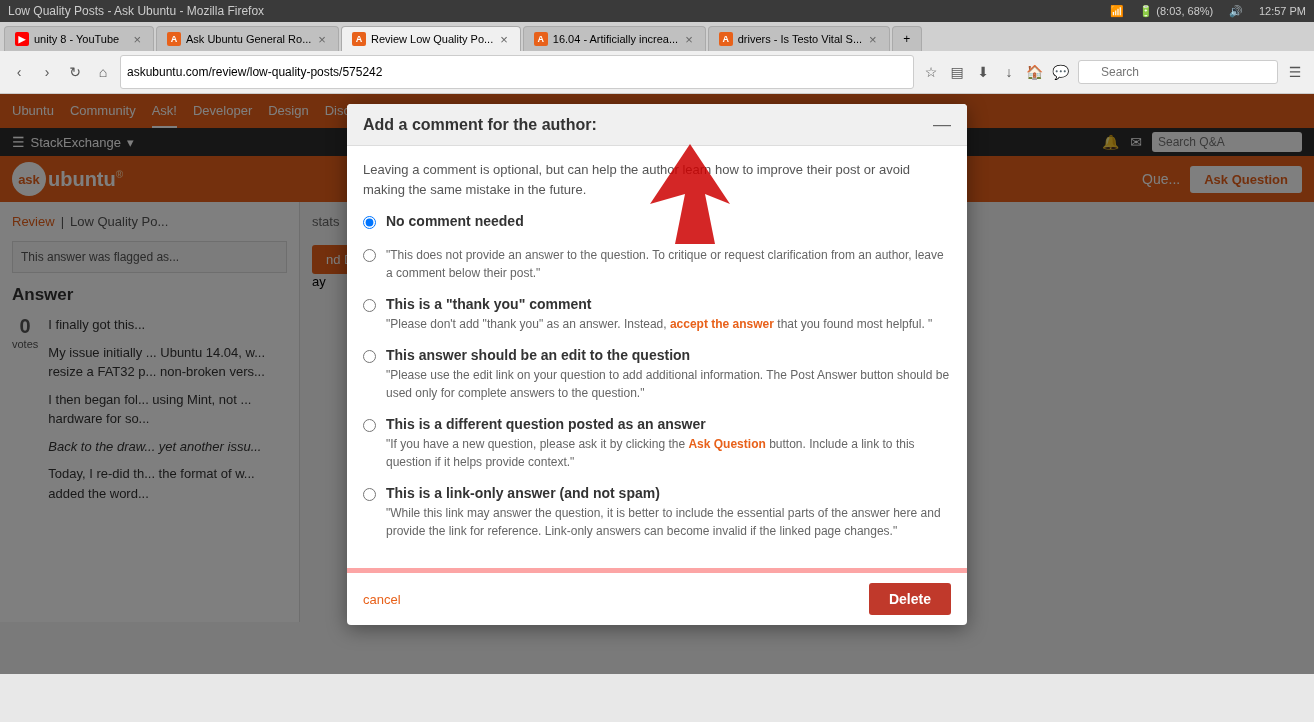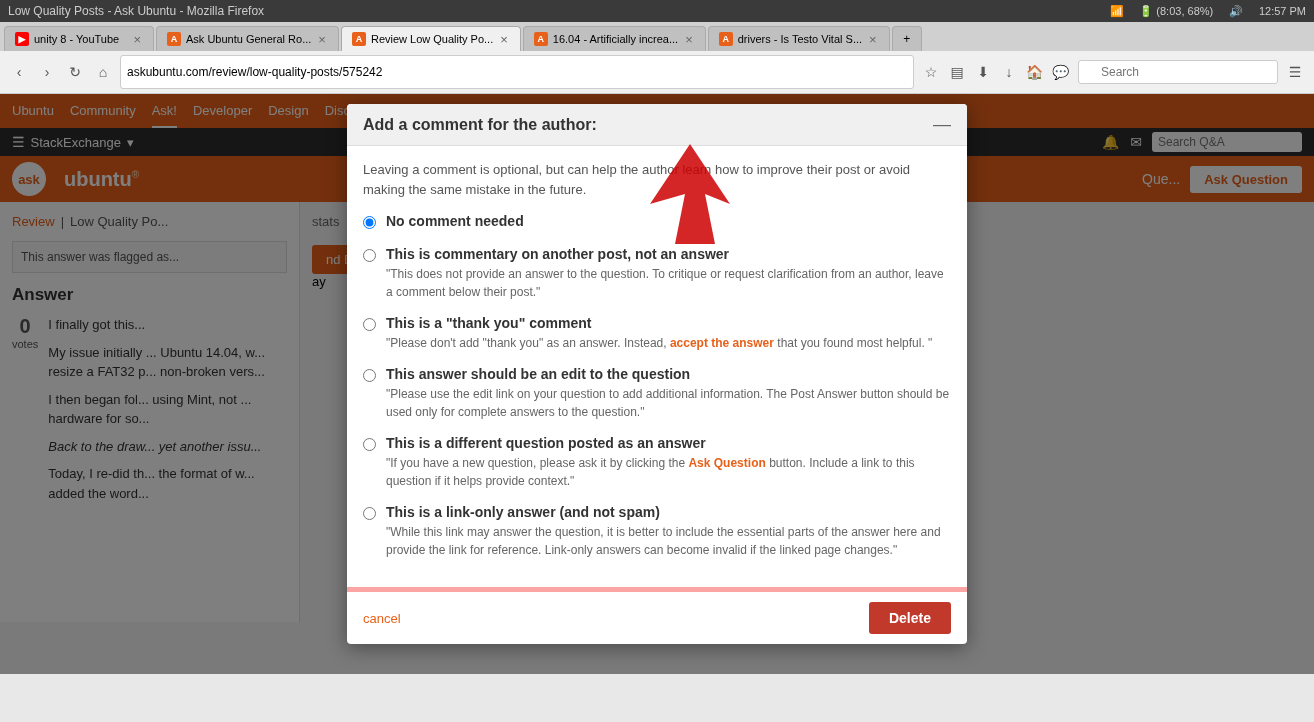--- a/index.html
+++ b/index.html
@@ -414,21 +414,21 @@
       top: 50px;
       left: 650px;
       z-index: 200;
       pointer-events: none;
     }
 
     
     .au-logo {
       display: flex;
       align-items: center;
-      gap: 18px;
+      gap: 2px;
     }
 
     .au-circle {
       width: 34px;
       height: 34px;
       background: white;
       border-radius: 50%;
       display: flex;
       align-items: center;
       justify-content: center;
@@ -612,21 +612,20 @@
         <div class="radio-option">
           <input type="radio" name="comment_type" id="opt1" checked="" style="">
           <label for="opt1">
             <div class="radio-label">No comment needed</div>
           </label>
         </div>
 
         <div class="radio-option">
           <input type="radio" name="comment_type" id="opt2" style="">
           <label for="opt2" style="flex:1;">
-            <div class="radio-label">This is commentary on another post, not an answer</div>
             <div class="radio-desc">"This does not provide an answer to the question. To critique or request clarification from an author, leave a comment below their post."</div>
           </label>
         </div>
 
         <div class="radio-option">
           <input type="radio" name="comment_type" id="opt3" style="">
           <label for="opt3" style="flex:1;">
             <div class="radio-label">This is a "thank you" comment</div>
             <div class="radio-desc">
               "Please don't add "thank you" as an answer. Instead, <a href="#" style="color:#e8611a;font-weight:bold;">accept the answer</a> that you found most helpful. "

